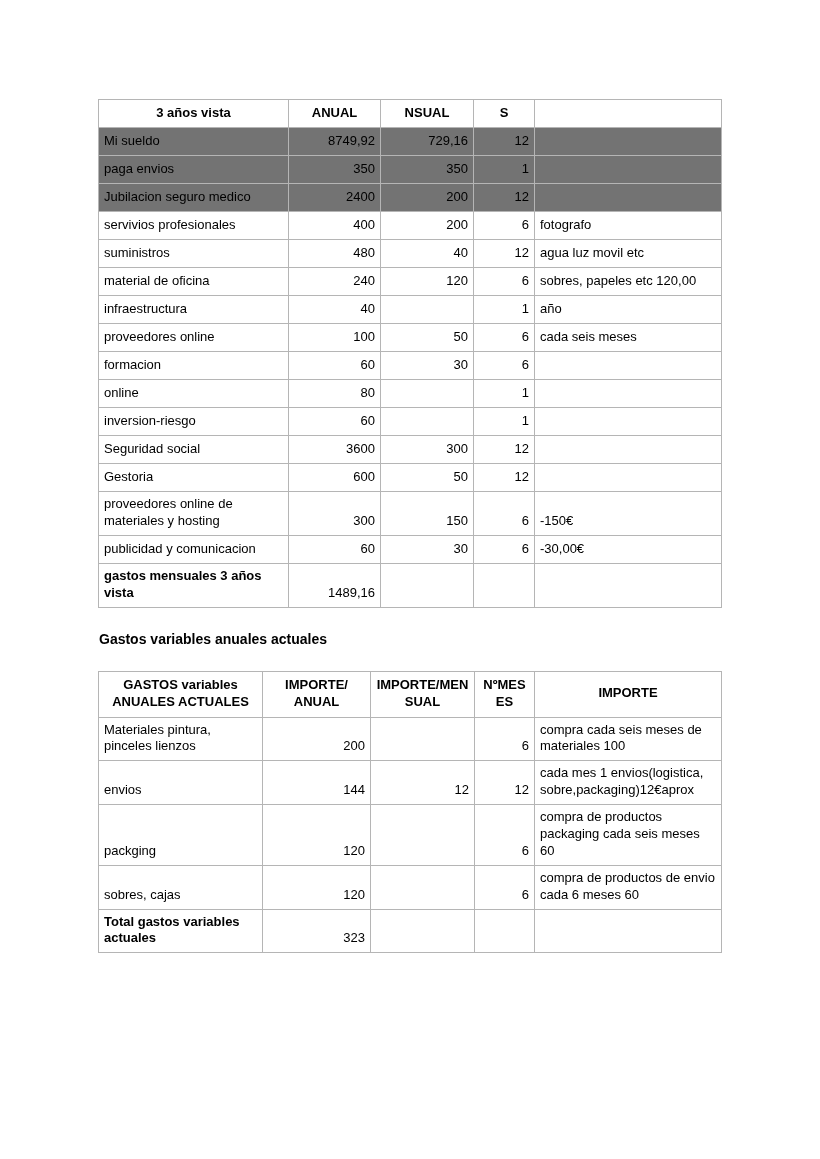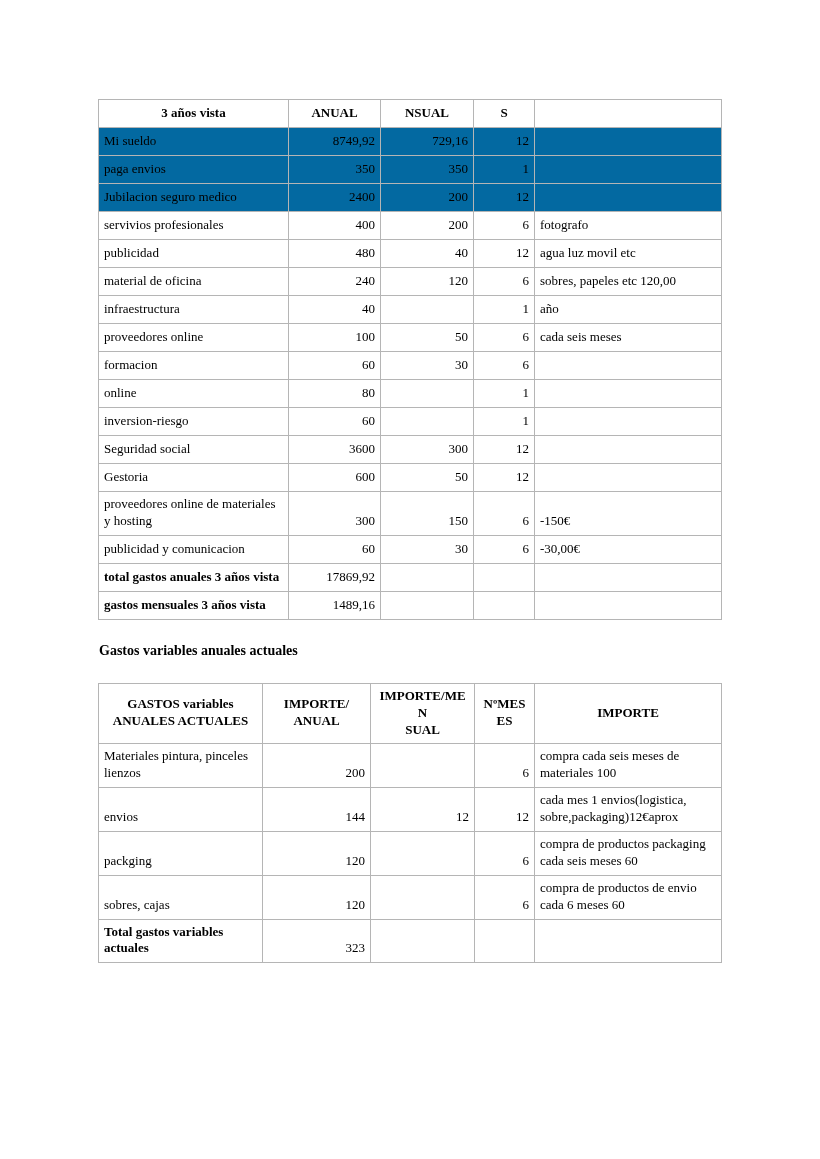--- a/index.html
+++ b/index.html
@@ -3,21 +3,21 @@
 <meta charset="utf-8">
 <style>
   html, body { margin: 0; padding: 0; }
   body {
     width: 820px; height: 1159px;
     background: #ffffff;
     font-family: "Liberation Sans", sans-serif;
     color: #000000;
     overflow: hidden;
   }
-  .page { padding: 99px 0 0 98px; font-family: Liberation Serif, serif; }
+  .page { padding: 99px 0 0 98px; }
 
   table {
     border-collapse: collapse;
     table-layout: fixed;
     width: 623px;
     font-size: 13px;
     line-height: 1.3;
   }
   td, th {
     border: 1px solid #b5b5b5;
@@ -32,21 +32,21 @@
     vertical-align: middle;
     white-space: pre-line;
   }
   #t1 thead tr { height: 28px; }
   #t1 tbody tr { height: 28px; }
   #t2 thead tr { height: 46px; }
   #t2 tbody tr { height: 42px; }
 
   .num { text-align: right; }
   .b   { font-weight: bold; }
-  tr.hl td { background: #0369a1; }
+  tr.hl td { background: #737373; }
 
   .section-heading {
     font-size: 14px;
     font-weight: bold;
     margin: 23px 0 24px 1px;
   }
 </style>
 </head>
 <body>
 
@@ -92,21 +92,21 @@
         <td></td>
       </tr>
       <tr>
         <td>servivios profesionales</td>
         <td class="num">400</td>
         <td class="num">200</td>
         <td class="num">6</td>
         <td>fotografo</td>
       </tr>
       <tr>
-        <td>publicidad</td>
+        <td>suministros</td>
         <td class="num">480</td>
         <td class="num">40</td>
         <td class="num">12</td>
         <td>agua luz movil etc</td>
       </tr>
       <tr>
         <td>material de oficina</td>
         <td class="num">240</td>
         <td class="num">120</td>
         <td class="num">6</td>
@@ -167,27 +167,20 @@
         <td class="num">150</td>
         <td class="num">6</td>
         <td>-150€</td>
       </tr>
       <tr>
         <td>publicidad y comunicacion</td>
         <td class="num">60</td>
         <td class="num">30</td>
         <td class="num">6</td>
         <td>-30,00€</td>
-      </tr>
-      <tr>
-        <td class="b">total gastos anuales 3 años vista</td>
-        <td class="num">17869,92</td>
-        <td class="num"></td>
-        <td class="num"></td>
-        <td></td>
       </tr>
       <tr>
         <td class="b">gastos mensuales 3 años vista</td>
         <td class="num">1489,16</td>
         <td class="num"></td>
         <td class="num"></td>
         <td></td>
       </tr>
     </tbody>
   </table>

